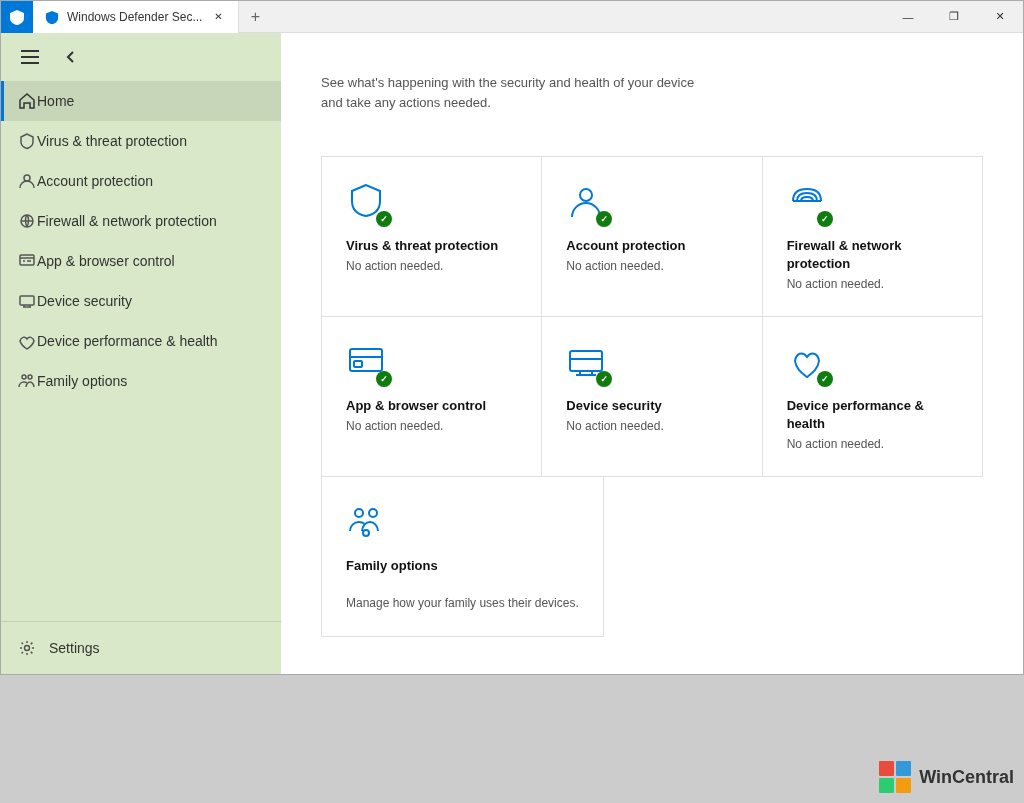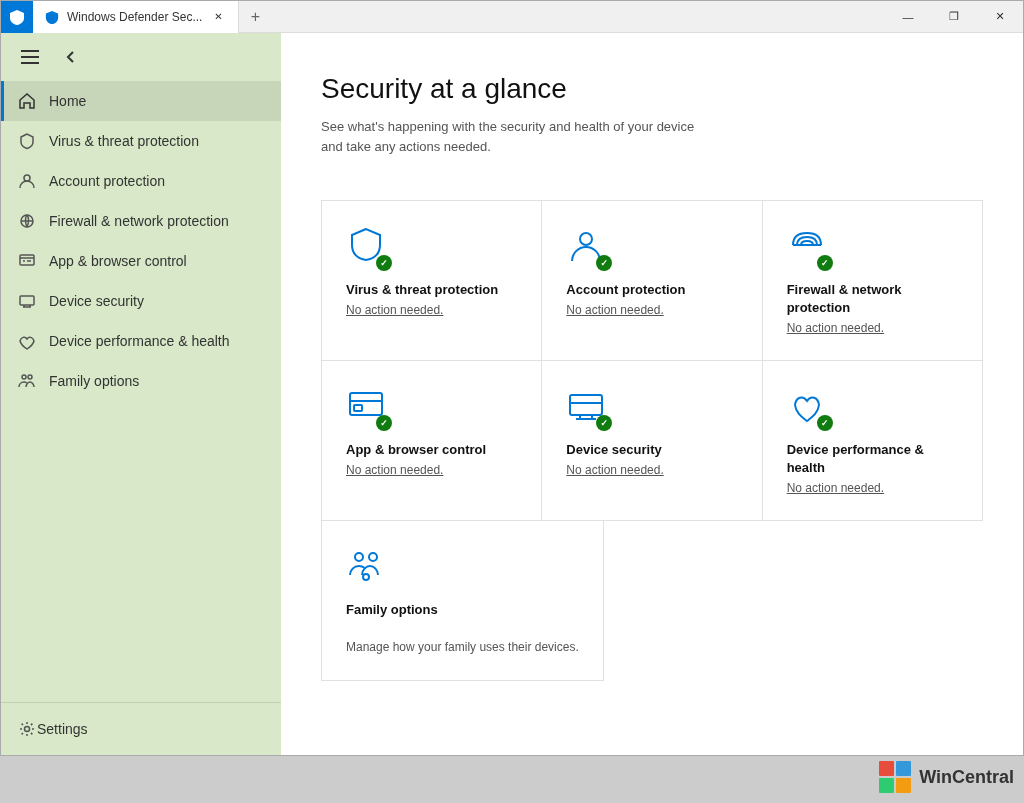--- a/index.html
+++ b/index.html
@@ -1,20 +1,20 @@
 <!DOCTYPE html>
 <html><head>
   <meta charset="utf-8">
   <style>
     * { margin: 0; padding: 0; box-sizing: border-box; }
     body { font-family: 'Segoe UI', sans-serif; background: #ccc; width: 1024px; height: 803px; overflow: hidden; }
 
     .window {
       width: 1024px;
-      height: 756px;
+      height: 675px;
       display: flex;
       flex-direction: column;
       border: 1px solid #aaa;
       background: #fff;
     }
 
     
     .titlebar {
       height: 32px;
       background: #f0f0f0;
@@ -128,21 +128,20 @@
     .nav-items {
       flex: 1;
       display: flex;
       flex-direction: column;
     }
     .nav-item {
       display: flex;
       align-items: center;
       height: 40px;
       padding: 0 16px;
-      gap: 12px;
       cursor: pointer;
       color: #333;
       font-size: 14px;
       position: relative;
     }
     .nav-item.active {
       background: rgba(0,0,0,0.08);
     }
     .nav-item.active::before {
       content: '';
@@ -161,21 +160,21 @@
       justify-content: center;
       flex-shrink: 0;
       color: #555;
     }
     .nav-icon svg { width: 18px; height: 18px; }
     .settings-nav {
       padding: 16px;
       border-top: 1px solid rgba(0,0,0,0.1);
       display: flex;
       align-items: center;
-      gap: 0;
+      gap: 12px;
       cursor: pointer;
       font-size: 14px;
       color: #333;
     }
 
     
     .main {
       flex: 1;
       background: #fff;
       overflow-y: auto;
@@ -239,21 +238,20 @@
     .card-title {
       font-size: 13px;
       font-weight: 600;
       color: #111;
       margin-bottom: 4px;
       line-height: 1.4;
     }
     .card-status {
       font-size: 12px;
       color: #555;
-      text-decoration: underline;
     }
     .family-card {
       border-right: 1px solid #e0e0e0;
       border-bottom: 1px solid #e0e0e0;
       padding: 24px;
       cursor: pointer;
     }
     .family-subtitle {
       font-size: 12px;
       color: #555;
@@ -413,21 +411,20 @@
           <svg viewBox="0 0 18 18" fill="none" stroke="#555" stroke-width="1.5">
             <circle cx="9" cy="9" r="2.5"></circle>
             <path d="M9 2v2M9 14v2M2 9h2M14 9h2M3.6 3.6l1.4 1.4M12.9 12.9l1.5 1.5M3.6 14.4l1.4-1.4M12.9 5.1l1.5-1.5"></path>
           </svg>
         </div>
         <span>Settings</span>
       </div>
     </div>
 
     <div class="main">
-      <h1 class="main-title">Security at a glance</h1>
       <p class="main-subtitle">
         See what's happening with the security and health of your device<br>and take any actions needed.
       </p>
 
       <div class="security-grid">
 
         <div class="security-card">
           <div class="card-icon-wrapper">
             <div class="card-icon">
               <svg viewBox="0 0 40 40" fill="none" stroke="#0078d7" stroke-width="2">

